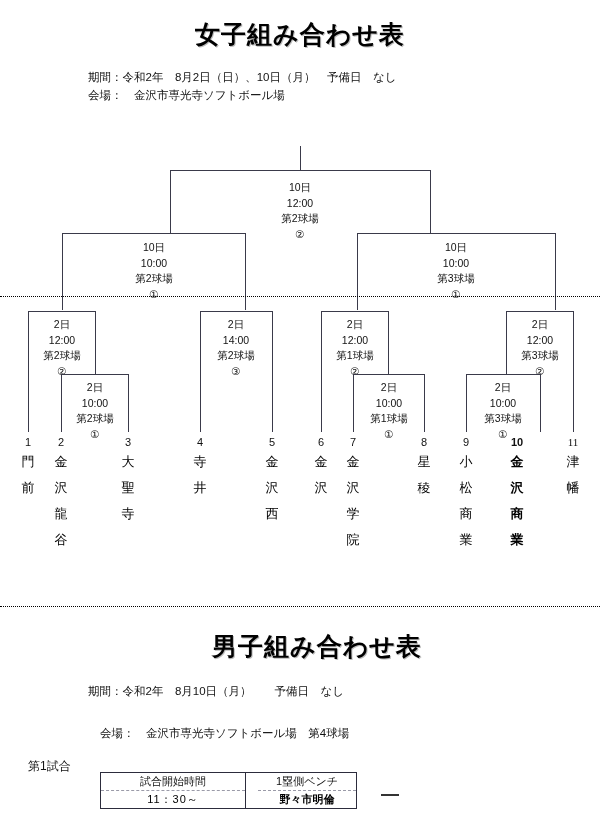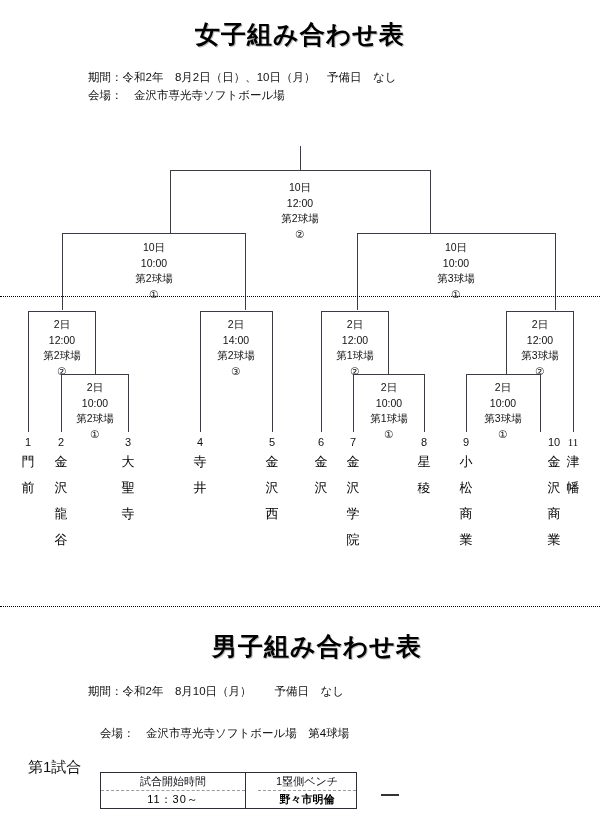--- a/index.html
+++ b/index.html
@@ -106,21 +106,21 @@
     width: 600px;
     height: 0;
     border-top: 1px dotted #000;
   }
   #sep-bracket { top: 296px; }
   #sep-section { top: 606px; }
 
   
   .game-label {
     position: absolute;
-    font-size: 15px;
+    font-size: 12px;
     color: #111;
   }
   .mtable {
     position: absolute;
     border: 1px solid #2c2c3c;
     background: #fff;
     box-sizing: border-box;
   }
   .mtable .th,
   .mtable .td {
@@ -331,21 +331,21 @@
     </div>
     <div class="team" style="left:453px; top:436px;">
       <span class="seed">9</span>
       <span class="tname">
         <span>小</span>
         <span>松</span>
         <span>商</span>
         <span>業</span>
       </span>
     </div>
-    <div class="team" style="left:541px; top:436px;">
+    <div class="team" style="left:504px; top:436px;font-weight:bold;">
       <span class="seed">10</span>
       <span class="tname">
         <span>金</span>
         <span>沢</span>
         <span>商</span>
         <span>業</span>
       </span>
     </div>
     <div class="team" style="left:560px; top:436px;font-family:Liberation Serif, serif;">
       <span class="seed">11</span>

